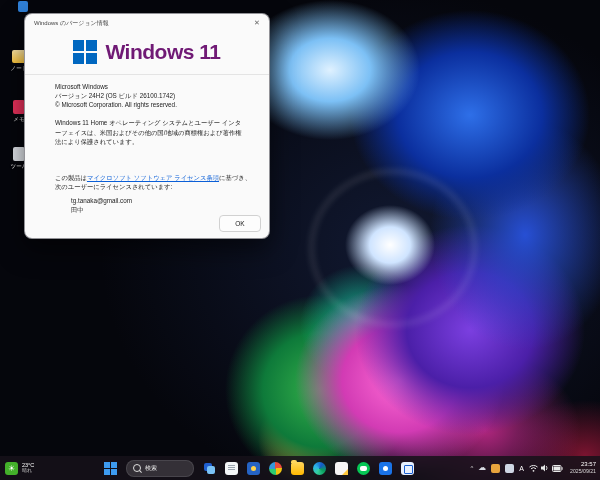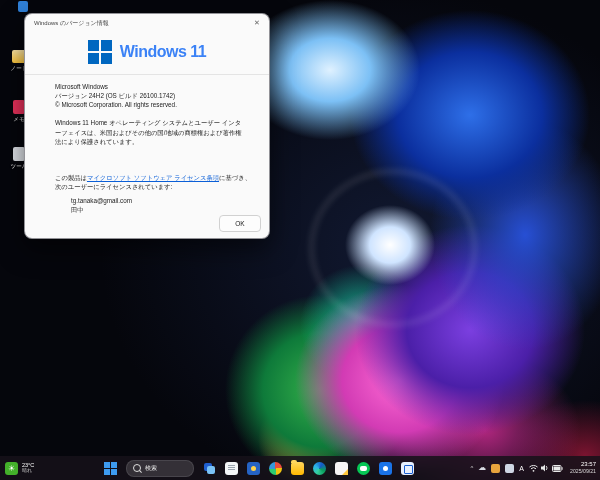--- a/index.html
+++ b/index.html
@@ -43,21 +43,21 @@
   .dialog{position:absolute;left:24px;top:13px;width:244px;height:224px;z-index:5;
       background:#fafafa;border:1px solid rgba(60,60,70,0.55);border-radius:8px;
       box-shadow:0 10px 26px rgba(0,0,0,0.55);overflow:hidden;}
   .dlg-titlebar{height:18px;display:flex;align-items:center;padding:0 2px 0 9px;}
   .dlg-title{flex:1;font-size:6px;color:#444;}
   .dlg-close{width:20px;height:14px;display:flex;align-items:center;justify-content:center;
       font-size:7px;color:#666;border-radius:3px;}
   .dlg-logo{display:flex;align-items:center;justify-content:center;gap:8px;margin-top:8px;}
   .winflag{display:grid;grid-template-columns:11px 11px;grid-template-rows:11px 11px;gap:2px;}
   .winflag span{background:#0067c0;display:block;}
-  .brand{font-size:16px;font-weight:700;color:#3b82f6;letter-spacing:-0.5px;}
+  .brand{font-size:21px;font-weight:700;color:#701a75;letter-spacing:-0.5px;}
   .dlg-sep{border:none;border-top:1px solid #e4e4e4;margin:10px 0 0 0;}
   .dlg-body{padding:7px 16px 0 30px;font-size:6.3px;color:#222;line-height:1.45;}
   .dlg-body .line{white-space:nowrap;}
   .tm{margin-top:9px;width:192px;line-height:1.5;}
   .lic{margin-top:26px;width:196px;line-height:1.5;}
   .lic a{color:#0b5fd7;text-decoration:underline;}
   .licensee{margin:4px 0 0 16px;line-height:1.5;}
   .ok-btn{position:absolute;right:8px;bottom:6px;width:40px;height:15px;background:#fdfdfd;
       border:1px solid #d1d1d1;border-radius:4px;font-size:6.5px;color:#1a1a1a;
       display:flex;align-items:center;justify-content:center;}

